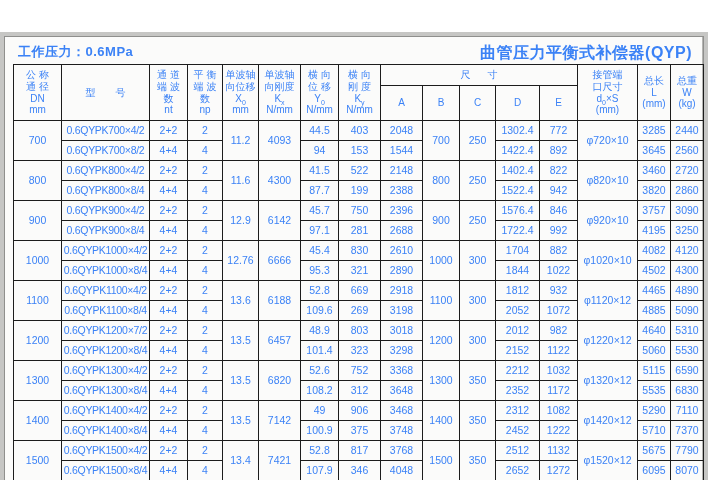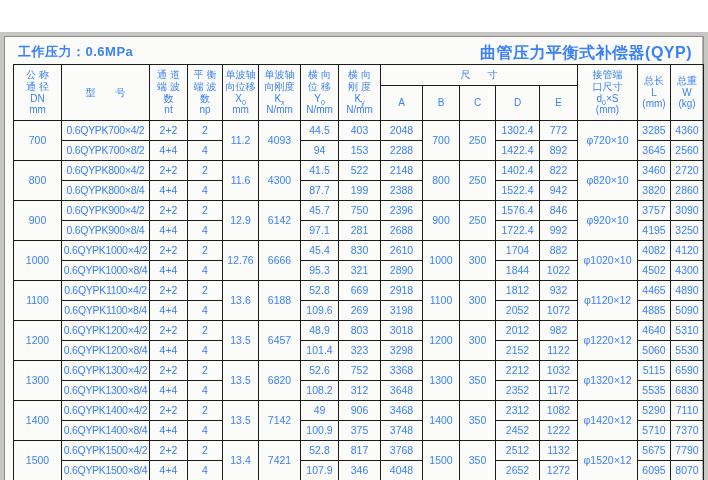--- a/index.html
+++ b/index.html
@@ -150,29 +150,29 @@
           <td rowspan="2">4093</td>
           <td>44.5</td>
           <td>403</td>
           <td>2048</td>
           <td rowspan="2">700</td>
           <td rowspan="2">250</td>
           <td>1302.4</td>
           <td>772</td>
           <td rowspan="2">φ720×10</td>
           <td>3285</td>
-          <td>4360</td>
+          <td>2440</td>
         </tr>
         <tr>
           <td class="model">0.6QYPK700×8/2</td>
           <td>4+4</td>
           <td>4</td>
           <td>94</td>
           <td>153</td>
-          <td>2288</td>
+          <td>1544</td>
           <td>1422.4</td>
           <td>892</td>
           <td>3645</td>
           <td>2560</td>
         </tr>
         <tr>
           <td rowspan="2">800</td>
           <td class="model">0.6QYPK800×4/2</td>
           <td>2+2</td>
           <td>2</td>
@@ -286,21 +286,21 @@
           <td>109.6</td>
           <td>269</td>
           <td>3198</td>
           <td>2052</td>
           <td>1072</td>
           <td>4885</td>
           <td>5090</td>
         </tr>
         <tr>
           <td rowspan="2">1200</td>
-          <td class="model">0.6QYPK1200×4/2</td>
+          <td class="model">0.6QYPK1200×7/2</td>
           <td>2+2</td>
           <td>2</td>
           <td rowspan="2">13.5</td>
           <td rowspan="2">6457</td>
           <td>48.9</td>
           <td>803</td>
           <td>3018</td>
           <td rowspan="2">1200</td>
           <td rowspan="2">300</td>
           <td>2012</td>

